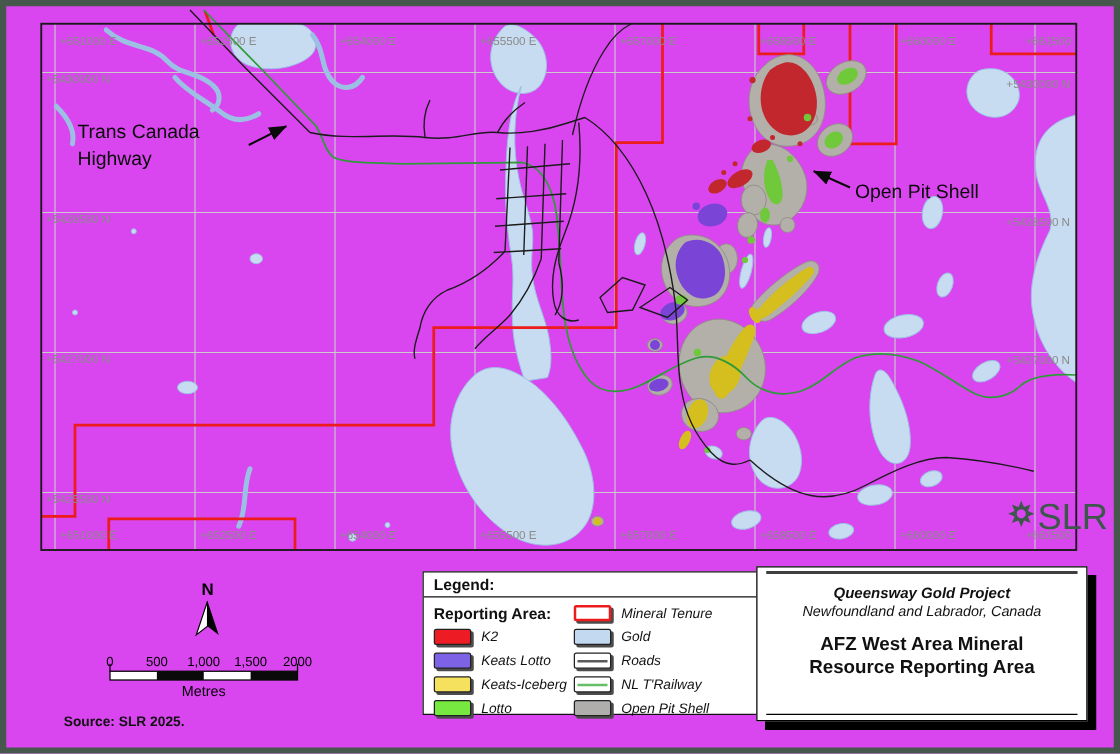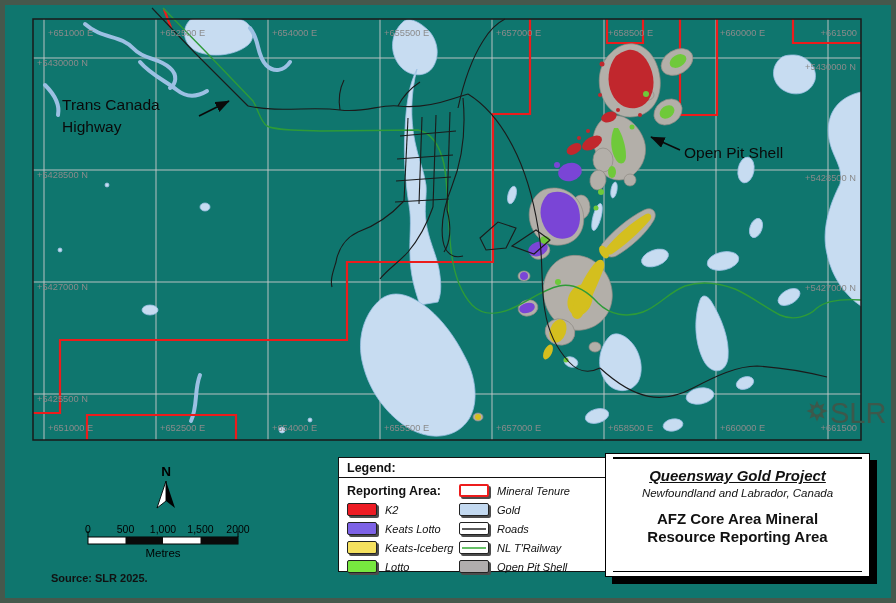--- a/index.html
+++ b/index.html
@@ -1,16 +1,16 @@
 <!DOCTYPE html>
 <html><head>
 <meta charset="utf-8">
 <style>
   html,body{margin:0;padding:0;background:#e8e8e8;}
-  .page{position:relative;width:896px;height:603px;background:#0f766e;overflow:hidden;
+  .page{position:relative;width:896px;height:603px;background:#d946ef;overflow:hidden;
         font-family:"Liberation Sans",sans-serif;color:#111;}
   svg{position:absolute;left:0;top:0;}
   .grid line{stroke:#cbcbcb;stroke-width:0.9;}
   .lakes path,.lakes ellipse,.lakes circle{stroke:#9cc0e3;stroke-width:0.8;}
   .lakes .rivers path{stroke-width:4;}
   .shells path,.shells ellipse,.shells circle{stroke:#8f8b84;stroke-width:0.7;}
   .frame{stroke:#1a1a1a;stroke-width:1.5;}
   .coords text{font-size:9.3px;fill:#8b8b8b;}
   .anno{font-size:15.5px;fill:#0a0a0a;}
   .anno-arrow{stroke:#0a0a0a;stroke-width:1.6;fill:none;}
@@ -33,21 +33,21 @@
   .sw-line i{position:absolute;left:2px;right:2px;top:50%;margin-top:-1px;height:2px;display:block;}
   .lbl{font-size:11px;font-style:italic;white-space:nowrap;}
 
   
   .titlebox{position:absolute;left:605px;top:453px;width:265px;height:124px;background:#fff;
             border:1.6px solid #000;box-shadow:7px 7px 0 #000;box-sizing:border-box;
             text-align:center;z-index:3;}
   .tb-hr{border-top:1.6px solid #000;margin:0 7px;}
   .tb-hr-top{margin-top:3px;}
   .tb-company{font-size:15px;font-weight:bold;padding:4px 0 4px;}
-  .tb-project{font-size:15px;font-weight:bold;font-style:italic;margin-top:8px;text-decoration:underline;}
+  .tb-project{font-size:12px;font-weight:bold;font-style:italic;margin-top:8px;}
   .tb-location{font-size:11.5px;font-style:italic;margin-top:3px;}
   .tb-title{font-size:15px;font-weight:bold;line-height:18px;margin-top:11px;}
   .tb-hr-bot{position:absolute;left:0;right:0;bottom:4px;border-top:1.6px solid #000;margin:0 7px;}
 
   .source{position:absolute;left:28px;top:572px;font-size:11px;font-weight:bold;z-index:3;margin-left:23px;}
 </style>
 </head>
 <body>
 
 <div class="page">
@@ -340,20 +340,20 @@
     </div>
   </div>
 </div>
 
 <div class="titlebox">
   <div class="tb-hr tb-hr-top"></div>
   <div class="tb-hr"></div>
   <div class="tb-project">Queensway Gold Project</div>
   <div class="tb-location">Newfoundland and Labrador, Canada</div>
   <div class="tb-title">
-    <div>AFZ Core Area Mineral</div>
+    <div>AFZ West Area Mineral</div>
     <div>Resource Reporting Area</div>
   </div>
   <div class="tb-hr-bot"></div>
 </div>
 
 <div class="source">Source: SLR 2025.</div>
 </div>
 
 </body></html>

